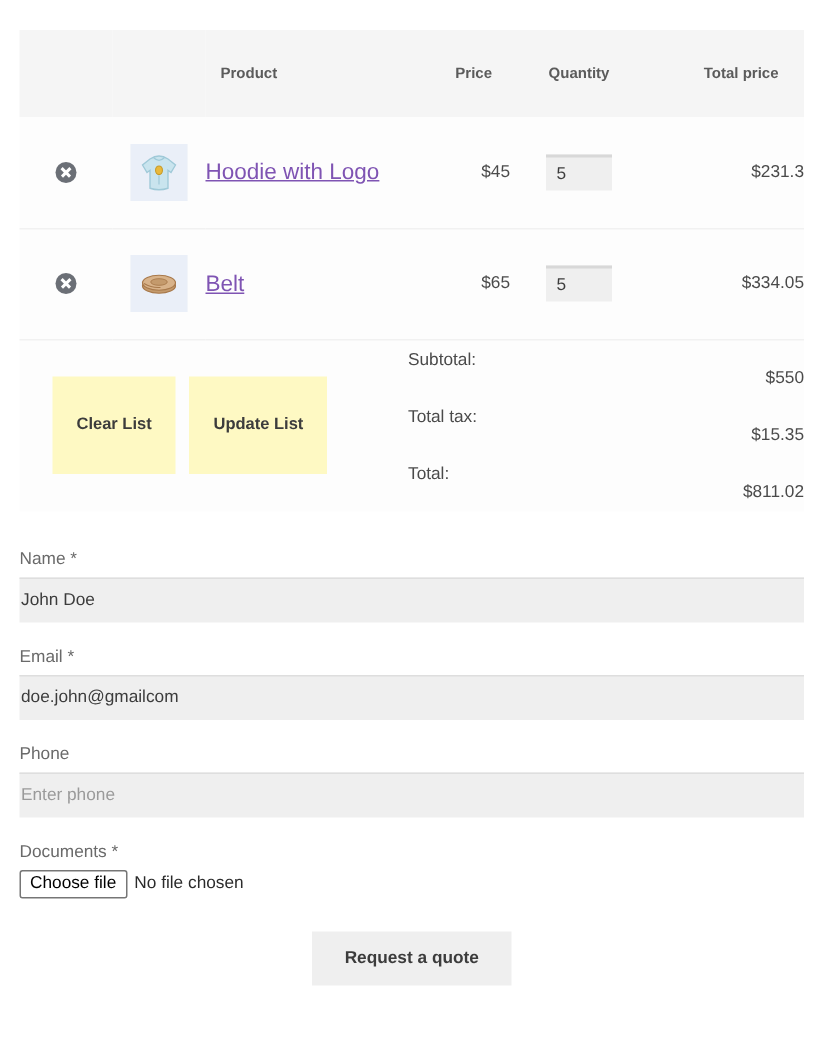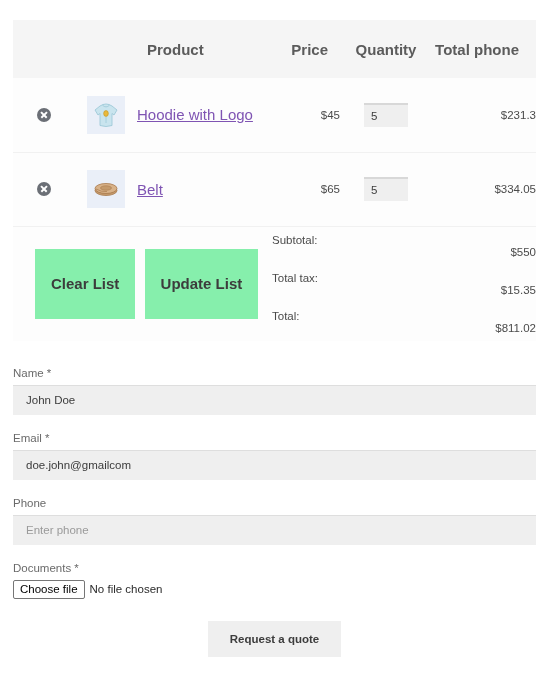--- a/index.html
+++ b/index.html
@@ -38,21 +38,21 @@
   
   .quote-table {
     margin-top: 20px;
     width: 523px;
     border-collapse: collapse;
     table-layout: fixed;
     background: #fdfdfd;
   }
   .quote-table thead th {
     background: #f5f5f5;
-    font-size: 15px;
+    font-size: 10px;
     font-weight: 700;
     color: #5b5b5b;
     text-align: left;
     padding: 0;
     height: 58px;
     vertical-align: middle;
     border: none;
   }
   .quote-table thead th.c-remove { width: 62px; }
   .quote-table thead th.c-thumb  { width: 62px; }
@@ -140,25 +140,25 @@
     height: 120px;
     vertical-align: top;
     padding-top: 0;
   }
   .actions-cell {
     padding-left: 22px !important;
     vertical-align: middle !important;
   }
   .btn {
     display: inline-block;
-    background: #86efac;
-    border: none;
-    color: #3c3c3c;
-    font-family: "Liberation Sans", sans-serif;
-    font-size: 15px;
+    background: #fef9c3;
+    border: none;
+    color: #3c3c3c;
+    font-family: "Liberation Sans", sans-serif;
+    font-size: 11px;
     font-weight: 700;
     padding: 26px 16px;
     cursor: pointer;
     margin-right: 6px;
     line-height: 1.2;
   }
 
   .totals-cell { vertical-align: middle !important; padding-right: 17px; }
   .totals-list { width: 100%; }
   .total-line {
@@ -185,21 +185,21 @@
   }
   .text-input {
     width: 523px;
     height: 30px;
     background: #efefef;
     border: none;
     border-top: 1px solid #dedede;
     font-family: "Liberation Sans", sans-serif;
     font-size: 11.5px;
     color: #3c3c3c;
-    padding: 0 13px;
+    padding: 0 1px;
     outline: none;
   }
   .text-input::placeholder { color: #9a9a9a; }
 
   .file-row {
     display: flex;
     align-items: center;
     gap: 5px;
     font-size: 11.5px;
     color: #2b2b2b;
@@ -240,21 +240,21 @@
 
 
   <table class="quote-table">
     <thead>
       <tr>
         <th class="c-remove"></th>
         <th class="c-thumb"></th>
         <th class="c-name">Product</th>
         <th class="c-price">Price</th>
         <th class="c-qty">Quantity</th>
-        <th class="c-total">Total phone</th>
+        <th class="c-total">Total price</th>
       </tr>
     </thead>
     <tbody>
 
       <tr class="product-row">
         <td class="c-remove">
           <span class="remove-btn"></span>
         </td>
         <td class="c-thumb">
           <span class="thumb">

